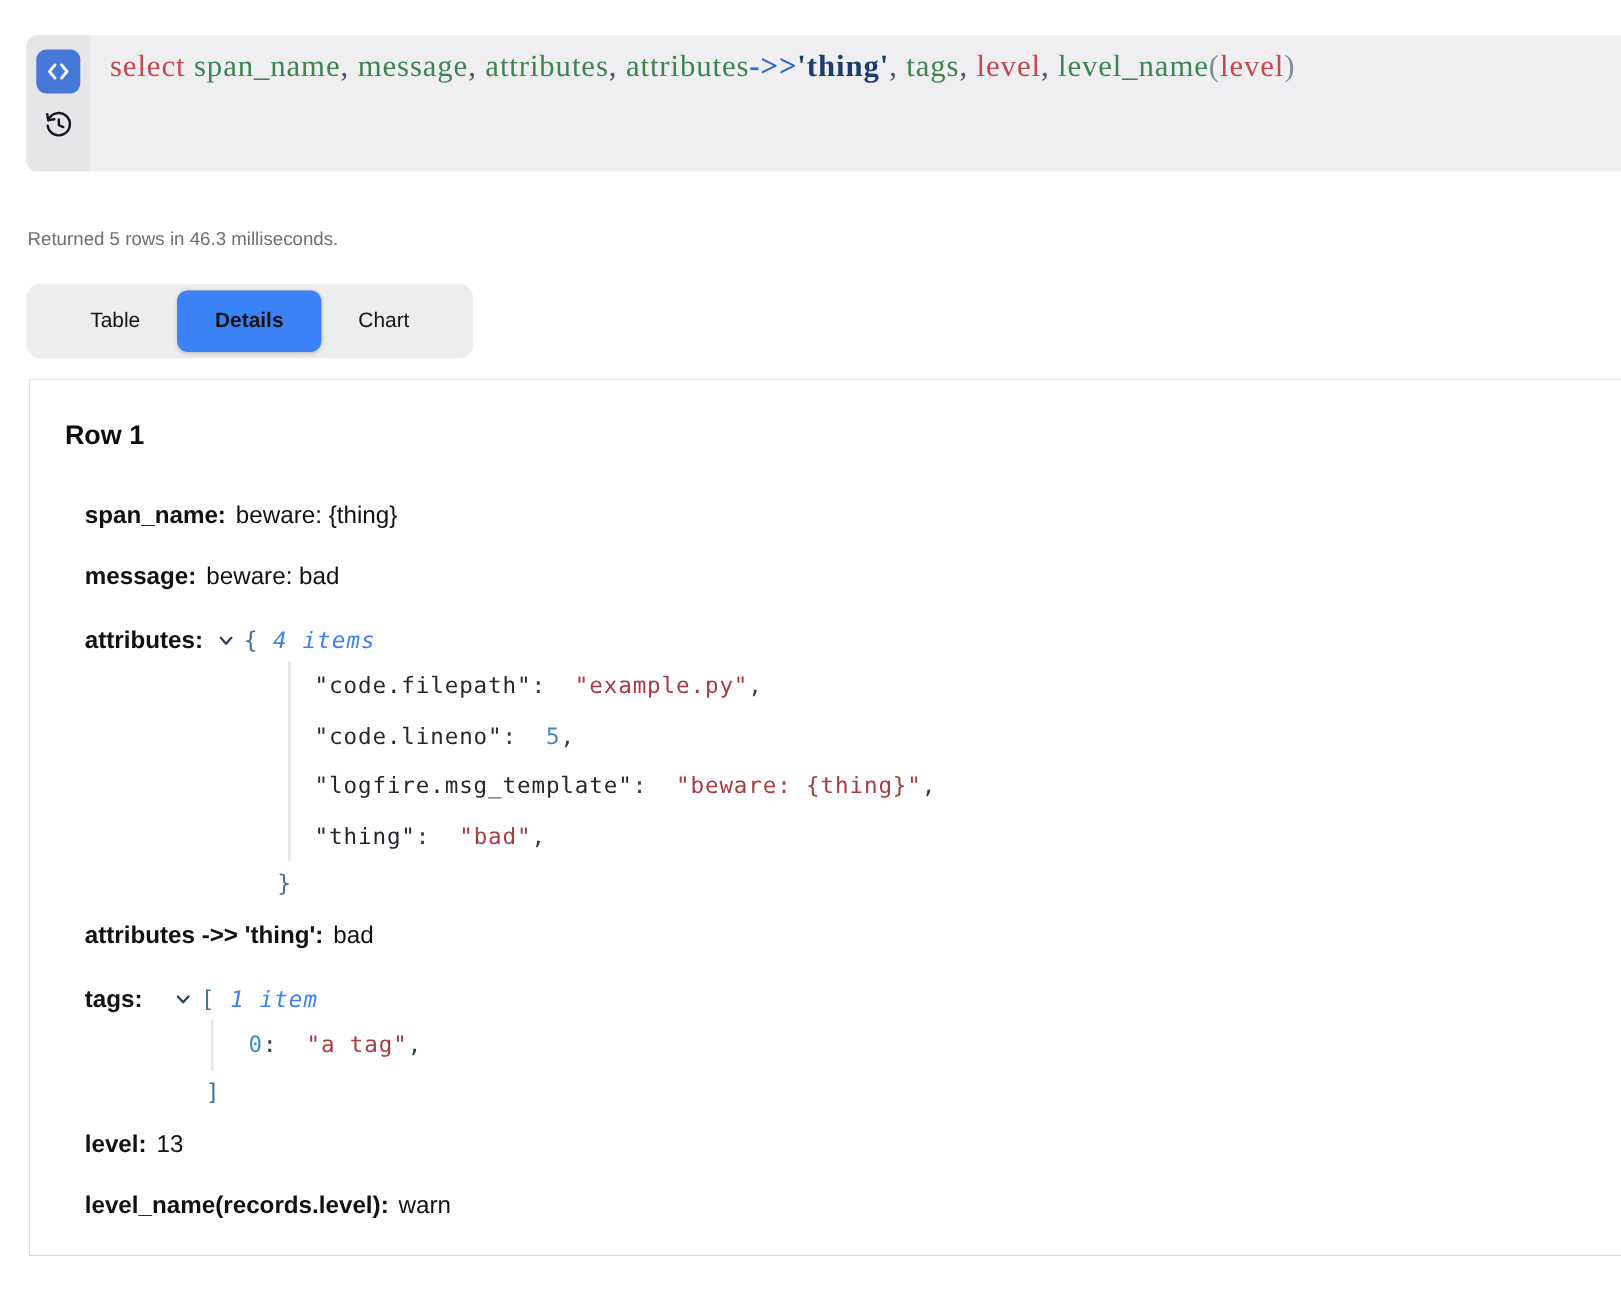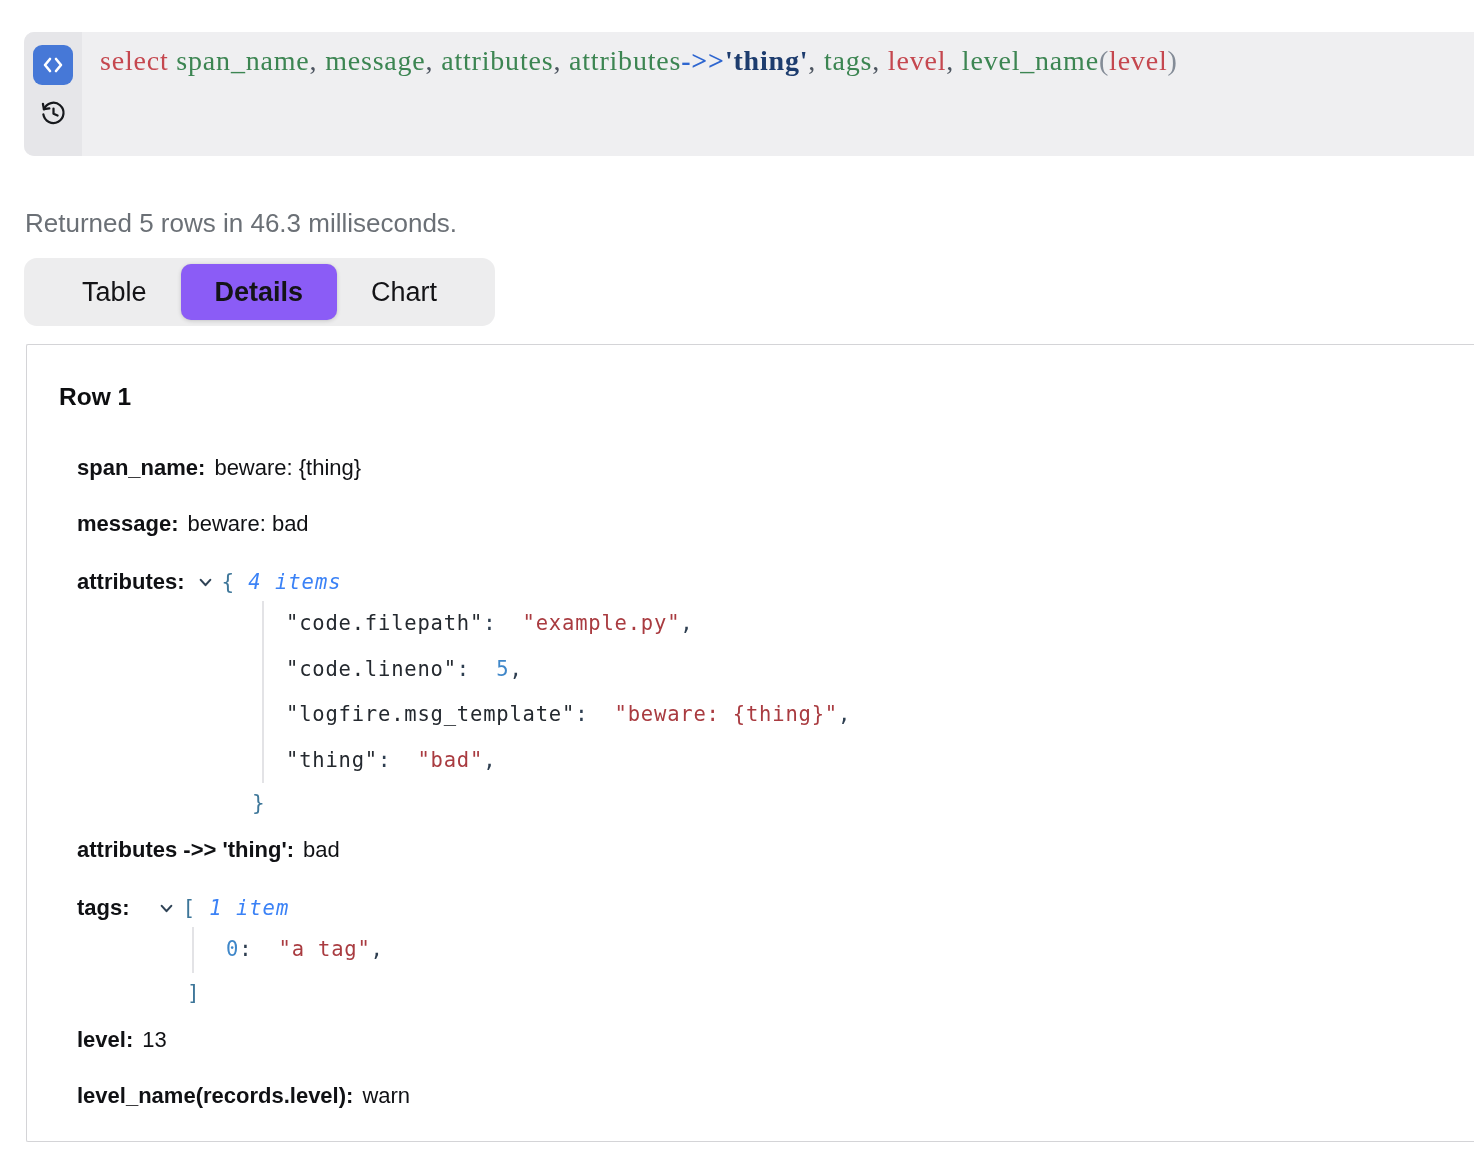--- a/index.html
+++ b/index.html
@@ -19,27 +19,27 @@
               font-size:28px; line-height:33px; letter-spacing:0.8px; }
   .sql-line { white-space:pre; }
   .tk-kw { color:#c5474f; }
   .tk-id { color:#3c8552; }
   .tk-op { color:#2e66d0; font-weight:bold; }
   .tk-sq { color:#1d3c6e; font-weight:bold; }
   .tk-pu { color:#4d5560; }
   .tk-pr { color:#848c97; }
 
   
-  .status { position:absolute; left:25px; top:208px; font-size:26px; color:#6b7076; }
+  .status { position:absolute; left:25px; top:208px; font-size:17px; color:#6b7076; }
   .tabs { position:absolute; left:24px; top:258px; height:68px; background:#ededee;
           border-radius:13px; display:inline-flex; align-items:center; padding:0 24px; }
-  .tab { height:56px; border:none; background:transparent; padding:0 34px; font-size:27px;
+  .tab { height:56px; border:none; background:transparent; padding:0 34px; font-size:19px;
          font-family:"Liberation Sans", sans-serif; color:#141417; font-weight:500;
          border-radius:10px; cursor:pointer; }
-  .tab.active { background:#8b5cf6; box-shadow:0 1px 4px rgba(0,0,0,0.16), 0 0 1px rgba(0,0,0,0.1);
+  .tab.active { background:#3b82f6; box-shadow:0 1px 4px rgba(0,0,0,0.16), 0 0 1px rgba(0,0,0,0.1);
                 font-weight:600;text-align:center; }
 
   
   .panel { position:absolute; left:26px; top:344px; right:-16px; height:798px; background:#fff;
            border:1.5px solid #d4d4d7; border-right:none; border-radius:2px 0 0 2px; }
   .panel-content { padding:38px 0 0 32px; }
   .row-title { font-size:24.5px; font-weight:700; color:#0d0e10; margin-bottom:44px; }
   .fields { padding-left:18px; font-size:22px; color:#101114; }
   .frow { margin-bottom:31px; line-height:25px; }
   .flabel { font-weight:700; margin-right:9px; }

